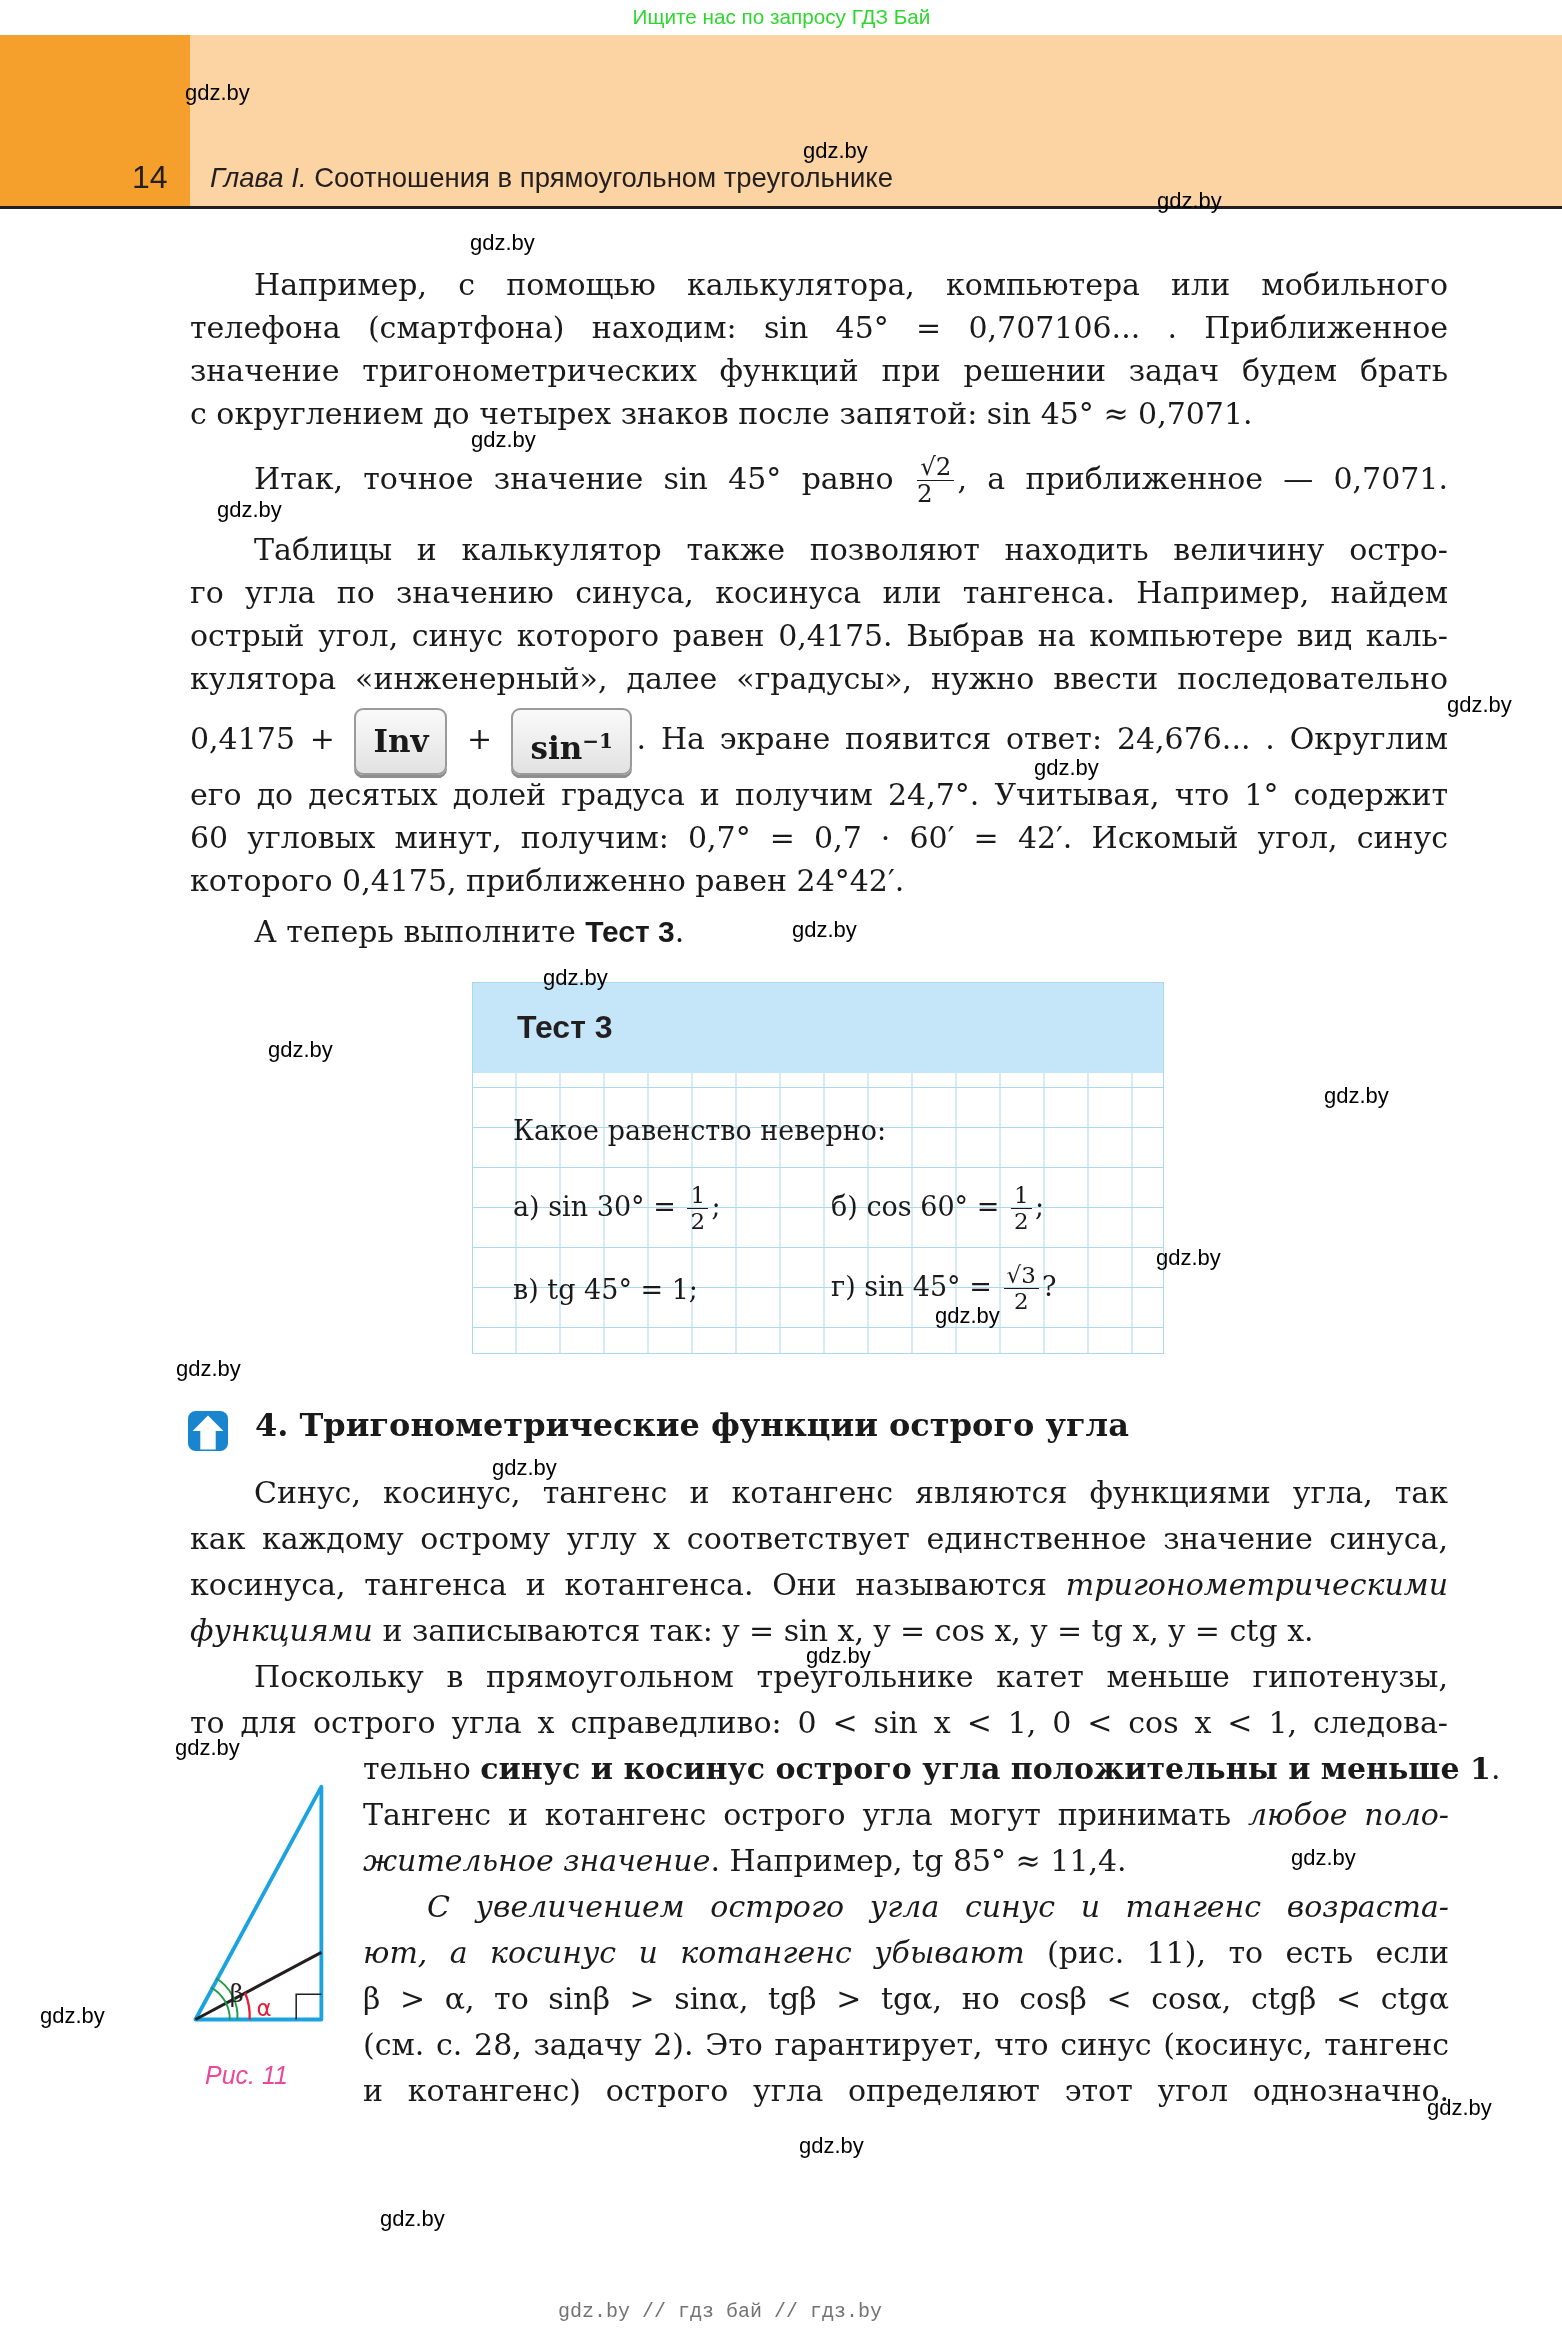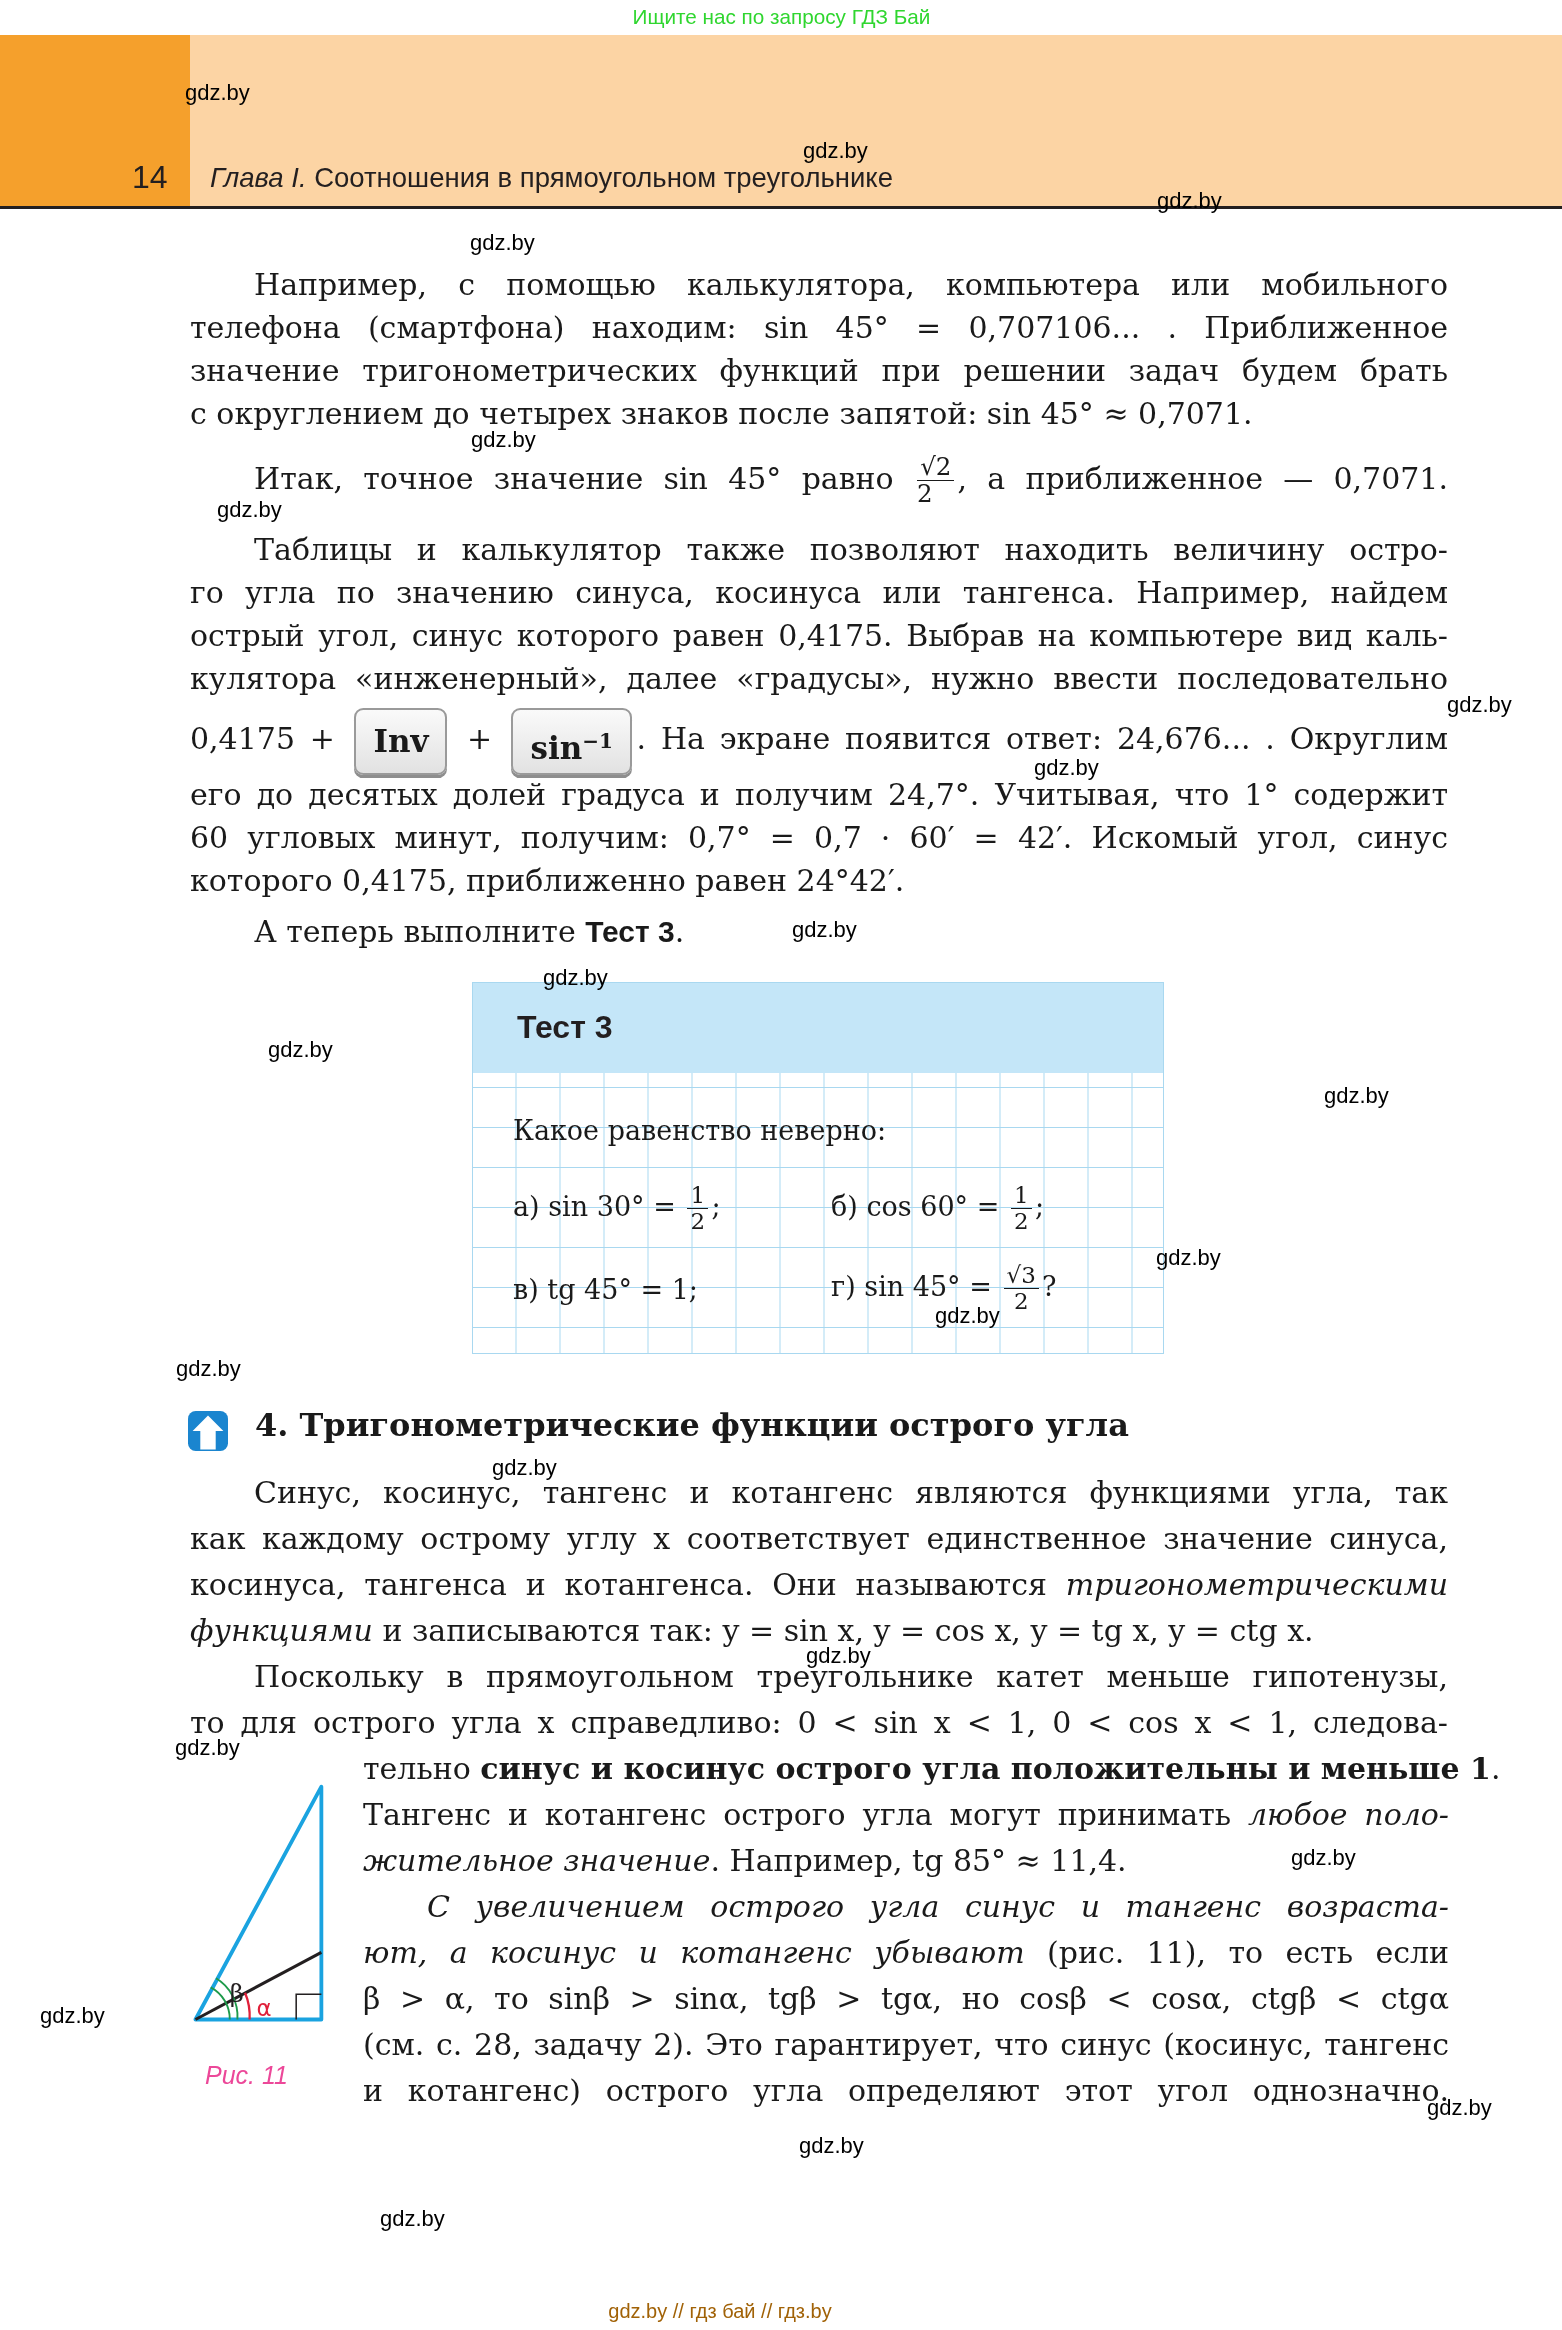--- a/index.html
+++ b/index.html
@@ -49,21 +49,21 @@
   .opt .frac { font-size: 23px; line-height: 24.5px; }
 
   .sec-icon { position: absolute; left: 188px; top: 1411px; width: 40px; height: 40px; }
   .sec-title { position: absolute; left: 255px; top: 1406px; font-size: 32px; font-weight: bold; white-space: nowrap; }
 
   .fig { position: absolute; left: 184px; top: 1775px; width: 145px; height: 260px; }
   .fig-caption { position: absolute; left: 205px; top: 2061px; font-family: "Liberation Sans", sans-serif; font-style: italic;
     font-size: 25px; color: #ec4899; }
 
   .footer-links { position: absolute; left: 0; top: 2300px; width: 1440px; text-align: center;
-    font-family: Liberation Sans, sans-serif; font-size: 20px; color: #a16207; }
+    font-family: Liberation Mono, monospace; font-size: 20px; color: #737373; }
 </style>
 </head>
 <body>
 
 <div class="top-banner">Ищите нас по запросу ГДЗ Бай</div>
 
 <div class="header-band"></div>
 <div class="header-tab"></div>
 <div class="header-rule"></div>
 <div class="page-number">14</div>

